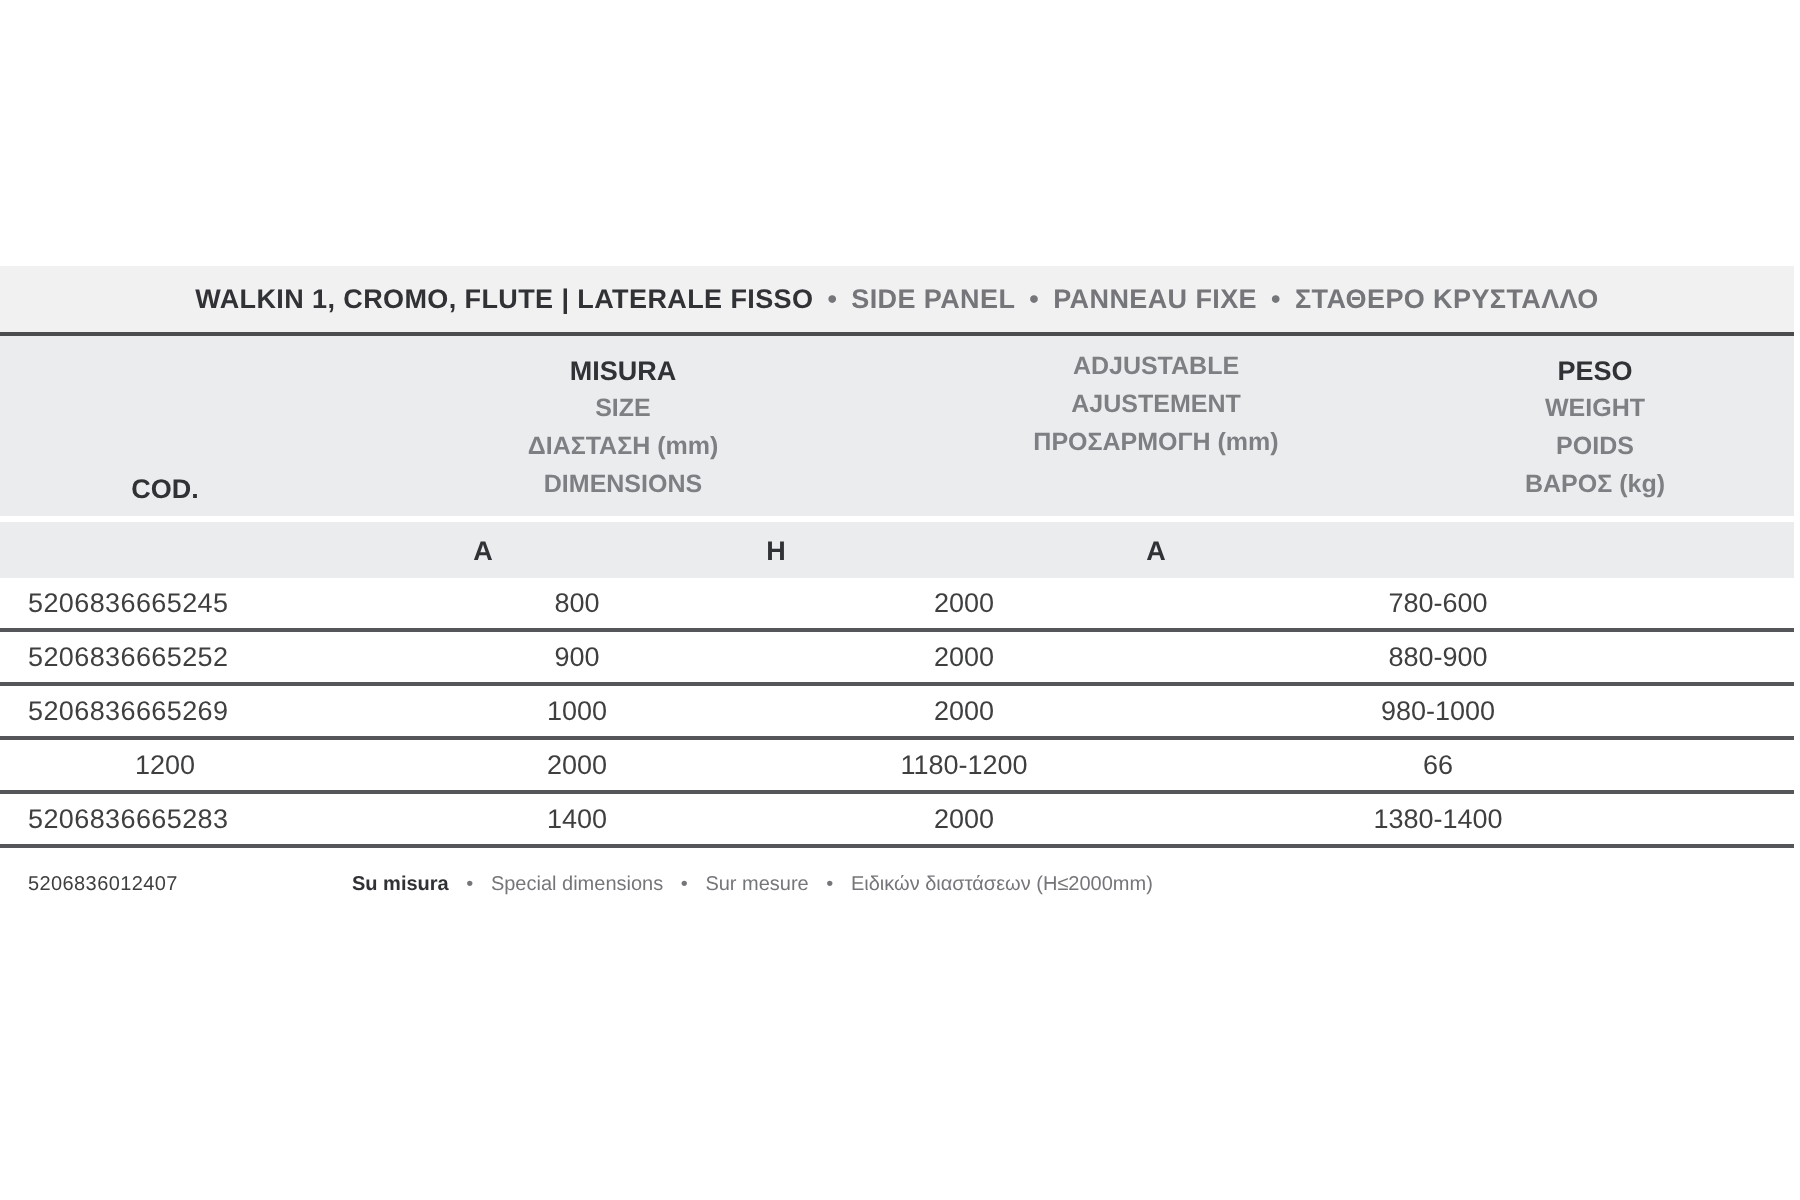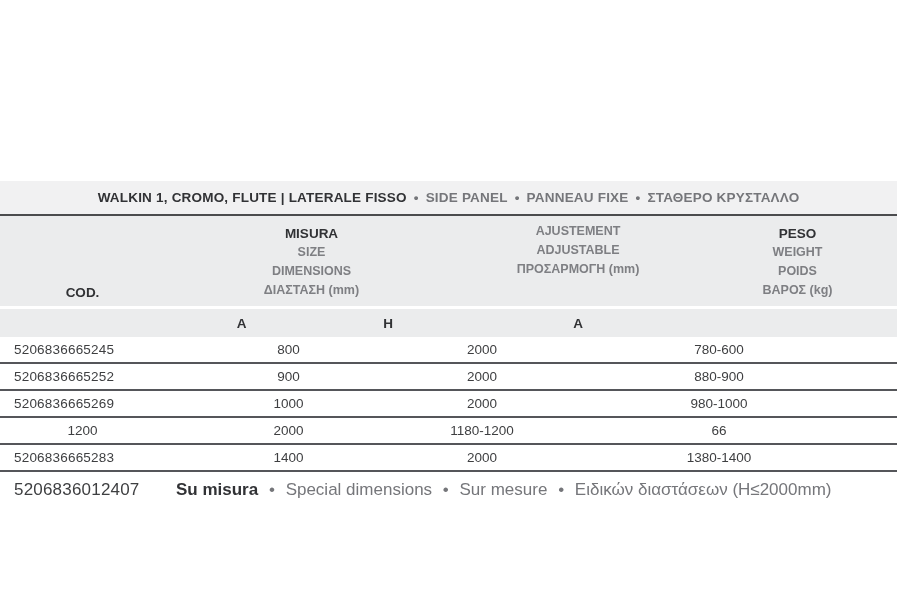--- a/index.html
+++ b/index.html
@@ -20,21 +20,21 @@
   }
   .spec-table{
     position:absolute;top:133px;left:0;width:897px;
   }
   
   .title-bar{
     height:35px;background:var(--title-bg);
     border-bottom:2px solid var(--border-dark);
     display:flex;align-items:center;justify-content:center;
     font-size:13.5px;font-weight:bold;letter-spacing:.2px;
-    color:var(--text-dark);white-space:nowrap;margin-top:48px;
+    color:var(--text-dark);white-space:nowrap;
   }
   .title-bar .sec{color:var(--text-gray);}
   .title-bar .dot{color:var(--text-gray);margin:0 7px;}
   
   .grid5{
     display:grid;
     grid-template-columns:165px 153px 140px 240px 199px;
   }
   
   .header-block{
@@ -61,21 +61,21 @@
   .data-row{
     height:27px;align-items:center;background:#ffffff;
     border-bottom:2px solid var(--row-border);
     font-size:13.5px;color:var(--text-data);text-align:center;gap:47px;
   }
   .cell-cod{text-align:left;padding-left:14px;letter-spacing:.2px;}
   
   .custom-row{
     display:grid;grid-template-columns:165px auto;
     height:36px;align-items:center;
-    font-size:17px;color:var(--text-data);
+    font-size:10px;color:var(--text-data);
   }
   .custom-text{white-space:nowrap;padding-left:11px;color:var(--text-gray);}
   .custom-text .prim{font-weight:bold;color:var(--text-dark);}
   .custom-text .dot{color:var(--text-gray);margin:0 6px;}
 </style>
 </head>
 <body>
 
 <div class="spec-table">
 
@@ -89,26 +89,26 @@
     <span class="sec">ΣΤΑΘΕΡΟ ΚΡΥΣΤΑΛΛΟ</span>
   </div>
 
   <div class="header-block grid5">
     <div class="cod-cell">
       <span>COD.</span>
     </div>
     <div class="hdr-cell misura-cell">
       <div class="hdr-main">MISURA</div>
       <div class="hdr-sub">SIZE</div>
+      <div class="hdr-sub">ΔΙΑΣΤΑΣΗ (mm)</div>
       <div class="hdr-sub">DIMENSIONS</div>
-      <div class="hdr-sub">ΔΙΑΣΤΑΣΗ (mm)</div>
     </div>
     <div class="hdr-cell reg-cell">
+      <div class="hdr-sub">ADJUSTABLE</div>
       <div class="hdr-sub">AJUSTEMENT</div>
-      <div class="hdr-sub">ADJUSTABLE</div>
       <div class="hdr-sub">ΠΡΟΣΑΡΜΟΓΗ (mm)</div>
     </div>
     <div class="hdr-cell peso-cell">
       <div class="hdr-main">PESO</div>
       <div class="hdr-sub">WEIGHT</div>
       <div class="hdr-sub">POIDS</div>
       <div class="hdr-sub">ΒΑΡΟΣ (kg)</div>
     </div>
   </div>
 

